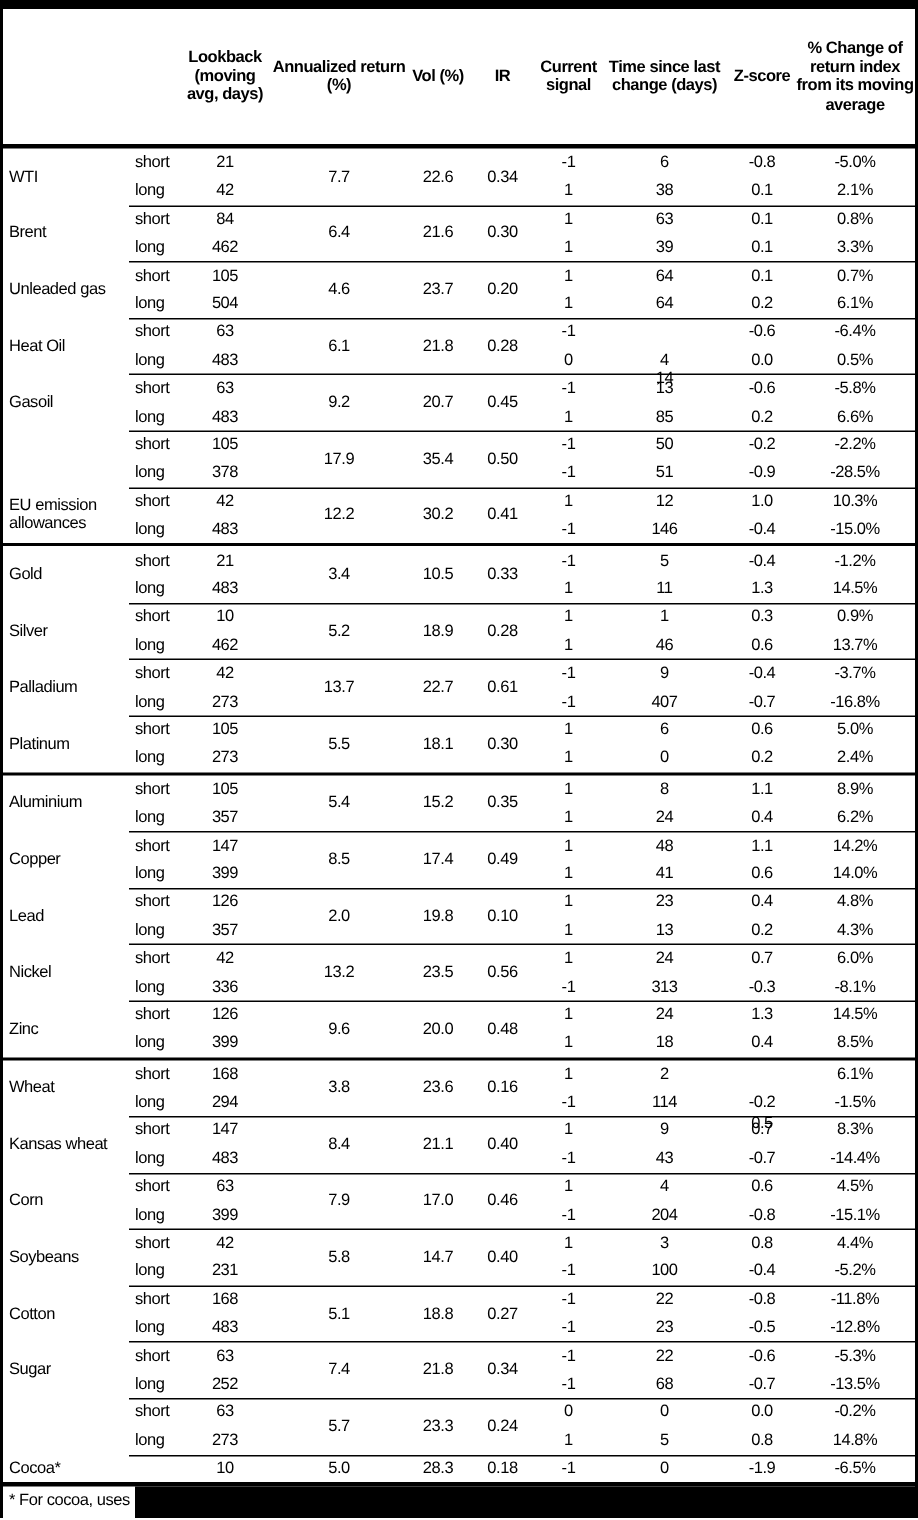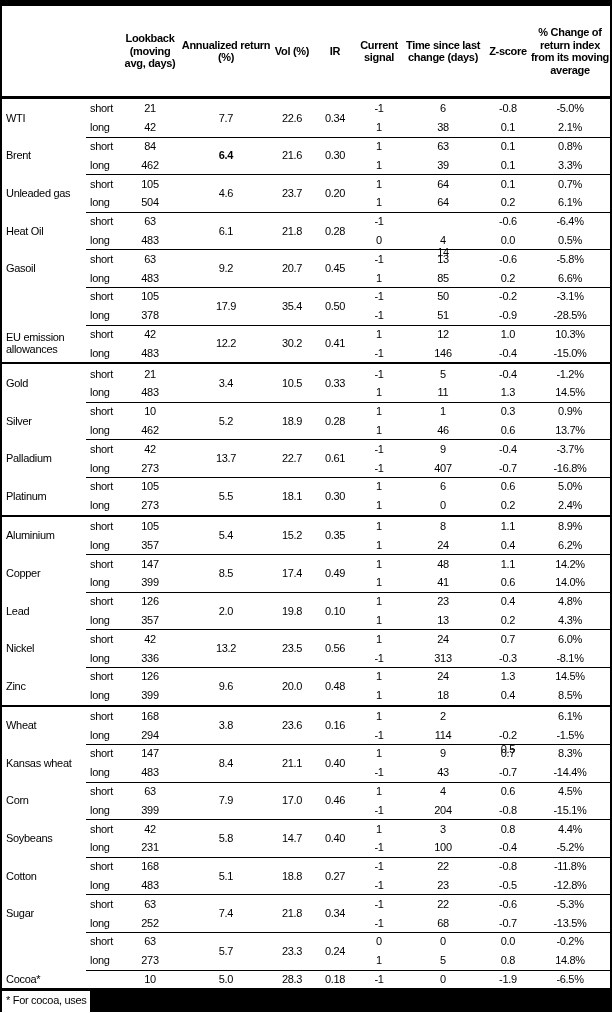--- a/index.html
+++ b/index.html
@@ -96,21 +96,21 @@
           <div class="cell" style="grid-area: 1 / 10;">-5.0%</div>
           <div class="cell lft" style="grid-area: 2 / 2;">long</div>
           <div class="cell" style="grid-area: 2 / 3;">42</div>
           <div class="cell" style="grid-area: 2 / 7;">1</div>
           <div class="cell" style="grid-area: 2 / 8;">38</div>
           <div class="cell" style="grid-area: 2 / 9;">0.1</div>
           <div class="cell" style="grid-area: 2 / 10;">2.1%</div>
         </div>
         <div class="block grid10">
           <div class="cell lft name" style="grid-area: 1 / 1 / span 2;">Brent</div>
-          <div class="cell" style="grid-area: 1 / 4 / span 2; font-weight: bold;">6.4</div>
+          <div class="cell" style="grid-area: 1 / 4 / span 2;">6.4</div>
           <div class="cell" style="grid-area: 1 / 5 / span 2;">21.6</div>
           <div class="cell" style="grid-area: 1 / 6 / span 2;">0.30</div>
           <div class="cell lft" style="grid-area: 1 / 2;">short</div>
           <div class="cell" style="grid-area: 1 / 3;">84</div>
           <div class="cell" style="grid-area: 1 / 7;">1</div>
           <div class="cell" style="grid-area: 1 / 8;">63</div>
           <div class="cell" style="grid-area: 1 / 9;">0.1</div>
           <div class="cell" style="grid-area: 1 / 10;">0.8%</div>
           <div class="cell lft" style="grid-area: 2 / 2;">long</div>
           <div class="cell" style="grid-area: 2 / 3;">462</div>
@@ -175,21 +175,21 @@
         </div>
         <div class="block grid10">
           <div class="cell" style="grid-area: 1 / 4 / span 2;">17.9</div>
           <div class="cell" style="grid-area: 1 / 5 / span 2;">35.4</div>
           <div class="cell" style="grid-area: 1 / 6 / span 2;">0.50</div>
           <div class="cell lft" style="grid-area: 1 / 2;">short</div>
           <div class="cell" style="grid-area: 1 / 3;">105</div>
           <div class="cell" style="grid-area: 1 / 7;">-1</div>
           <div class="cell" style="grid-area: 1 / 8;">50</div>
           <div class="cell" style="grid-area: 1 / 9;">-0.2</div>
-          <div class="cell" style="grid-area: 1 / 10;">-3.1%</div>
+          <div class="cell" style="grid-area: 1 / 10;">-2.2%</div>
           <div class="cell lft" style="grid-area: 2 / 2;">long</div>
           <div class="cell" style="grid-area: 2 / 3;">378</div>
           <div class="cell" style="grid-area: 2 / 7;">-1</div>
           <div class="cell" style="grid-area: 2 / 8;">51</div>
           <div class="cell" style="grid-area: 2 / 9;">-0.9</div>
           <div class="cell" style="grid-area: 2 / 10;">-28.5%</div>
         </div>
         <div class="block grid10">
           <div class="cell lft name" style="grid-area: 1 / 1 / span 2;">EU emission allowances</div>
           <div class="cell" style="grid-area: 1 / 4 / span 2;">12.2</div>

